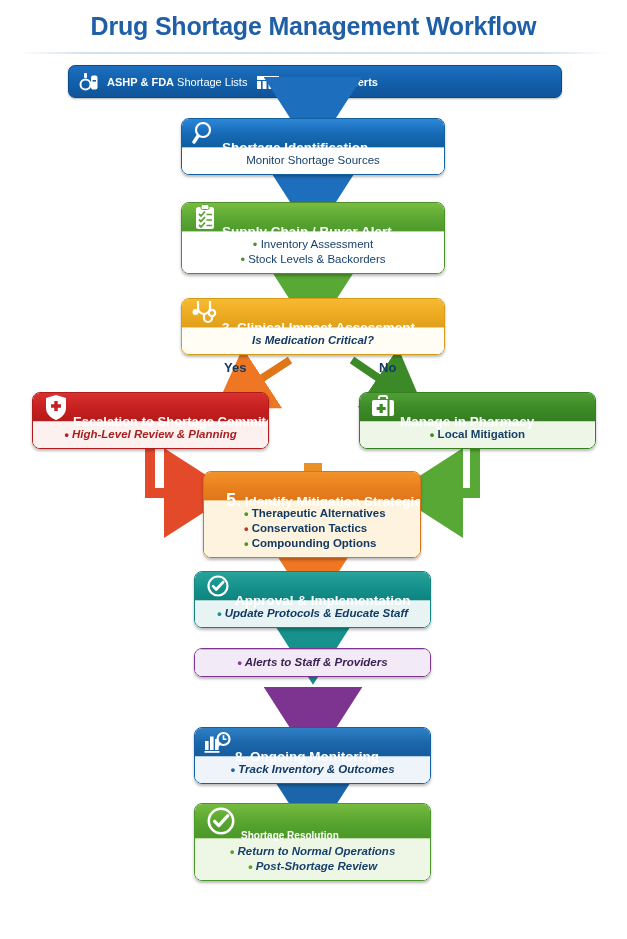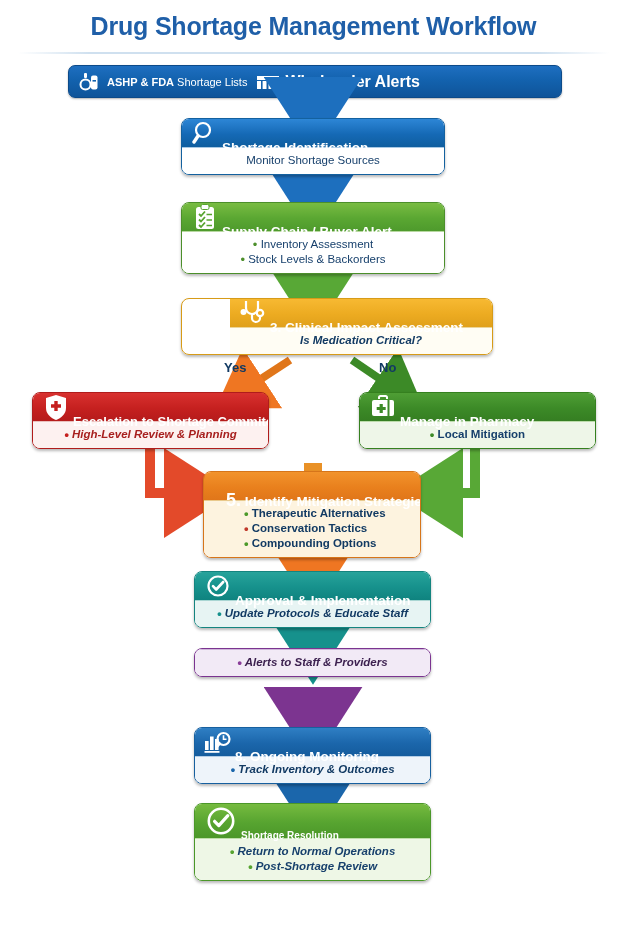--- a/index.html
+++ b/index.html
@@ -28,21 +28,21 @@
     border-radius:7px;
     background:linear-gradient(to bottom,#1e6fc0 0%,#1362ae 45%,#0f5499 100%);
     border:1px solid #0c4a89;
     box-shadow:0 1px 2px rgba(0,0,0,.30);
     display:flex;align-items:center;
   }
   .src-item{display:flex;align-items:center;height:100%;}
   .src-item .lbl{color:#ffffff;white-space:nowrap;}
   .src-1 .lbl{font-size:11px;}
   .src-1 .lbl b{font-weight:bold;}
-  .src-2 .lbl{font-size:16px;font-weight:bold;}
+  .src-2 .lbl{font-size:11px;font-weight:bold;}
   .src-3 .lbl{font-size:10px;font-weight:normal;}
   .src-ico{width:24px;height:22px;margin:0 5px 0 9px;display:flex;align-items:center;justify-content:center;}
 
   
   .card{
     position:absolute;border-radius:8px;overflow:hidden;
     box-shadow:0 2px 3px rgba(0,0,0,.28);
   }
   .card .hd{
     display:flex;align-items:center;height:28px;padding-left:6px;
@@ -59,21 +59,21 @@
   
   .c-blue .hd{background:linear-gradient(to bottom,#2d86d6 0%,#1569b5 55%,#0f5e9f 100%);}
   .c-blue{border:1px solid #14619f;}
   .c-blue .bd{background:#ffffff;color:#17406c;border-top:1px solid #a9c9e4;}
 
   .c-green .hd{background:linear-gradient(to bottom,#79bc42 0%,#5aa732 55%,#4e9a2c 100%);}
   .c-green{border:1px solid #4c8f2b;}
   .c-green .bd{background:#ffffff;color:#17406c;border-top:1px solid #b7d8a0;}
 
   .c-amber .hd{background:linear-gradient(to bottom,#f7b932 0%,#ecab21 55%,#e0a01b 100%);}
-  .c-amber{border:1px solid #d79b18;padding-left:48px;}
+  .c-amber{border:1px solid #d79b18;}
   .c-amber .bd{background:#fffdf4;color:#123a63;border-top:1px solid #ecd59a;font-style:italic;font-weight:bold;}
 
   .c-red .hd{background:linear-gradient(to bottom,#d8312f 0%,#c5201f 55%,#b51b1b 100%);}
   .c-red{border:1px solid #b01c1c;}
   .c-red .bd{background:#fdf1f0;color:#a8201f;border-top:1px solid #eabfbd;font-style:italic;font-weight:bold;}
 
   .c-dgreen .hd{background:linear-gradient(to bottom,#4f9e35 0%,#3c8a27 55%,#357e22 100%);}
   .c-dgreen{border:1px solid #35801f;}
   .c-dgreen .bd{background:#eef6e8;color:#17406c;border-top:1px solid #bcdcab;font-weight:bold;}
 

